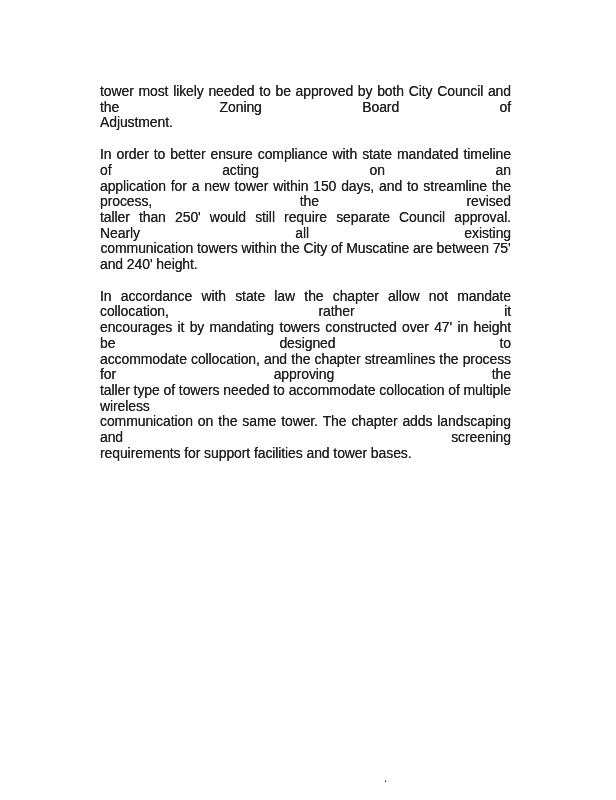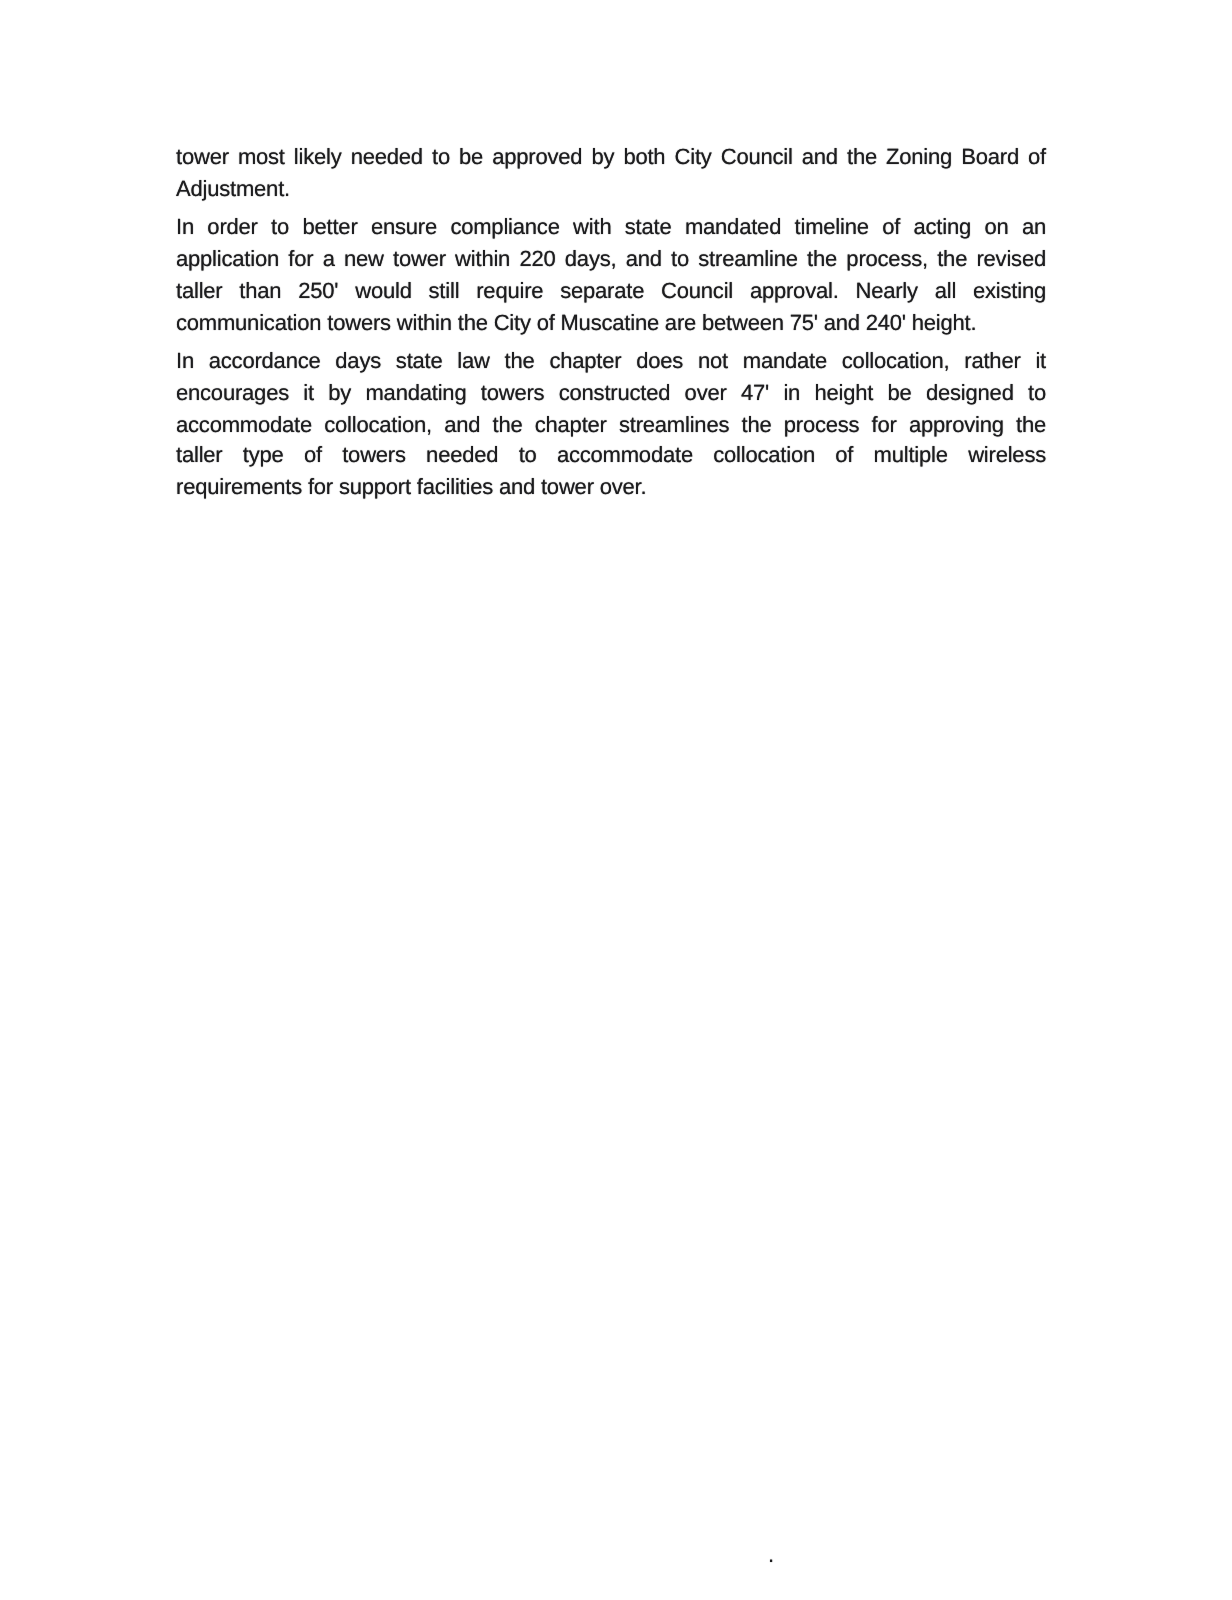--- a/index.html
+++ b/index.html
@@ -16,23 +16,23 @@
     font-family: "Liberation Sans", "DejaVu Sans", sans-serif;
     color: #1d1d1f;
   }
   .text-block {
     position: absolute;
     left: 84px;
     top: 68px;
     width: 443px;
   }
   .text-block p {
-    margin: 4px;
+    margin: 16px;
     padding: 0;
-    font-size: 11px;
+    font-size: 14px;
     line-height: 15.7px;
     letter-spacing: -0.1px;
     
     text-shadow: 0 0 0.5px rgba(25,25,25,0.85);
   }
   .para-1 { margin-bottom: 15px; }
   .para-2 { margin-bottom: 9px; }
   .line {
     text-align: justify;
     text-align-last: justify;
@@ -58,29 +58,30 @@
 <div class="page">
   <div class="text-block">
 
     <p class="para-1">
       <span class="line" style="display:block">tower most likely needed to be approved by both City Council and the Zoning Board of</span>
       <span class="line line--last" style="display:block">Adjustment.</span>
     </p>
 
     <p class="para-2">
       <span class="line" style="display:block">In order to better ensure compliance with state mandated timeline of acting on an</span>
-      <span class="line" style="display:block">application for a new tower within 220 days, and to streamline the process, the revised</span>
+      <span class="line" style="display:block">application for a new tower within 150 days, and to streamline the process, the revised</span>
       <span class="line" style="display:block">taller than 250' would still require separate Council approval.  Nearly all existing</span>
       <span class="line line--last" style="display:block">communication towers within the City of Muscatine are between 75' and 240' height.</span>
     </p>
 
     <p class="para-3">
-      <span class="line" style="display:block">In accordance days state law the chapter does not mandate collocation, rather it</span>
+      <span class="line" style="display:block">In accordance with state law the chapter allow not mandate collocation, rather it</span>
       <span class="line" style="display:block">encourages it by mandating towers constructed over 47' in height be designed to</span>
       <span class="line" style="display:block">accommodate collocation, and the chapter streamlines the process for approving the</span>
       <span class="line" style="display:block">taller type of towers needed to accommodate collocation of multiple wireless</span>
-      <span class="line line--last" style="display:block">requirements for support facilities and tower over.</span>
+      <span class="line" style="display:block">communication on the same tower. The chapter adds landscaping and screening</span>
+      <span class="line line--last" style="display:block">requirements for support facilities and tower bases.</span>
     </p>
 
   </div>
 
   <span class="footer-mark">.</span>
 </div>
 
 </body></html>

